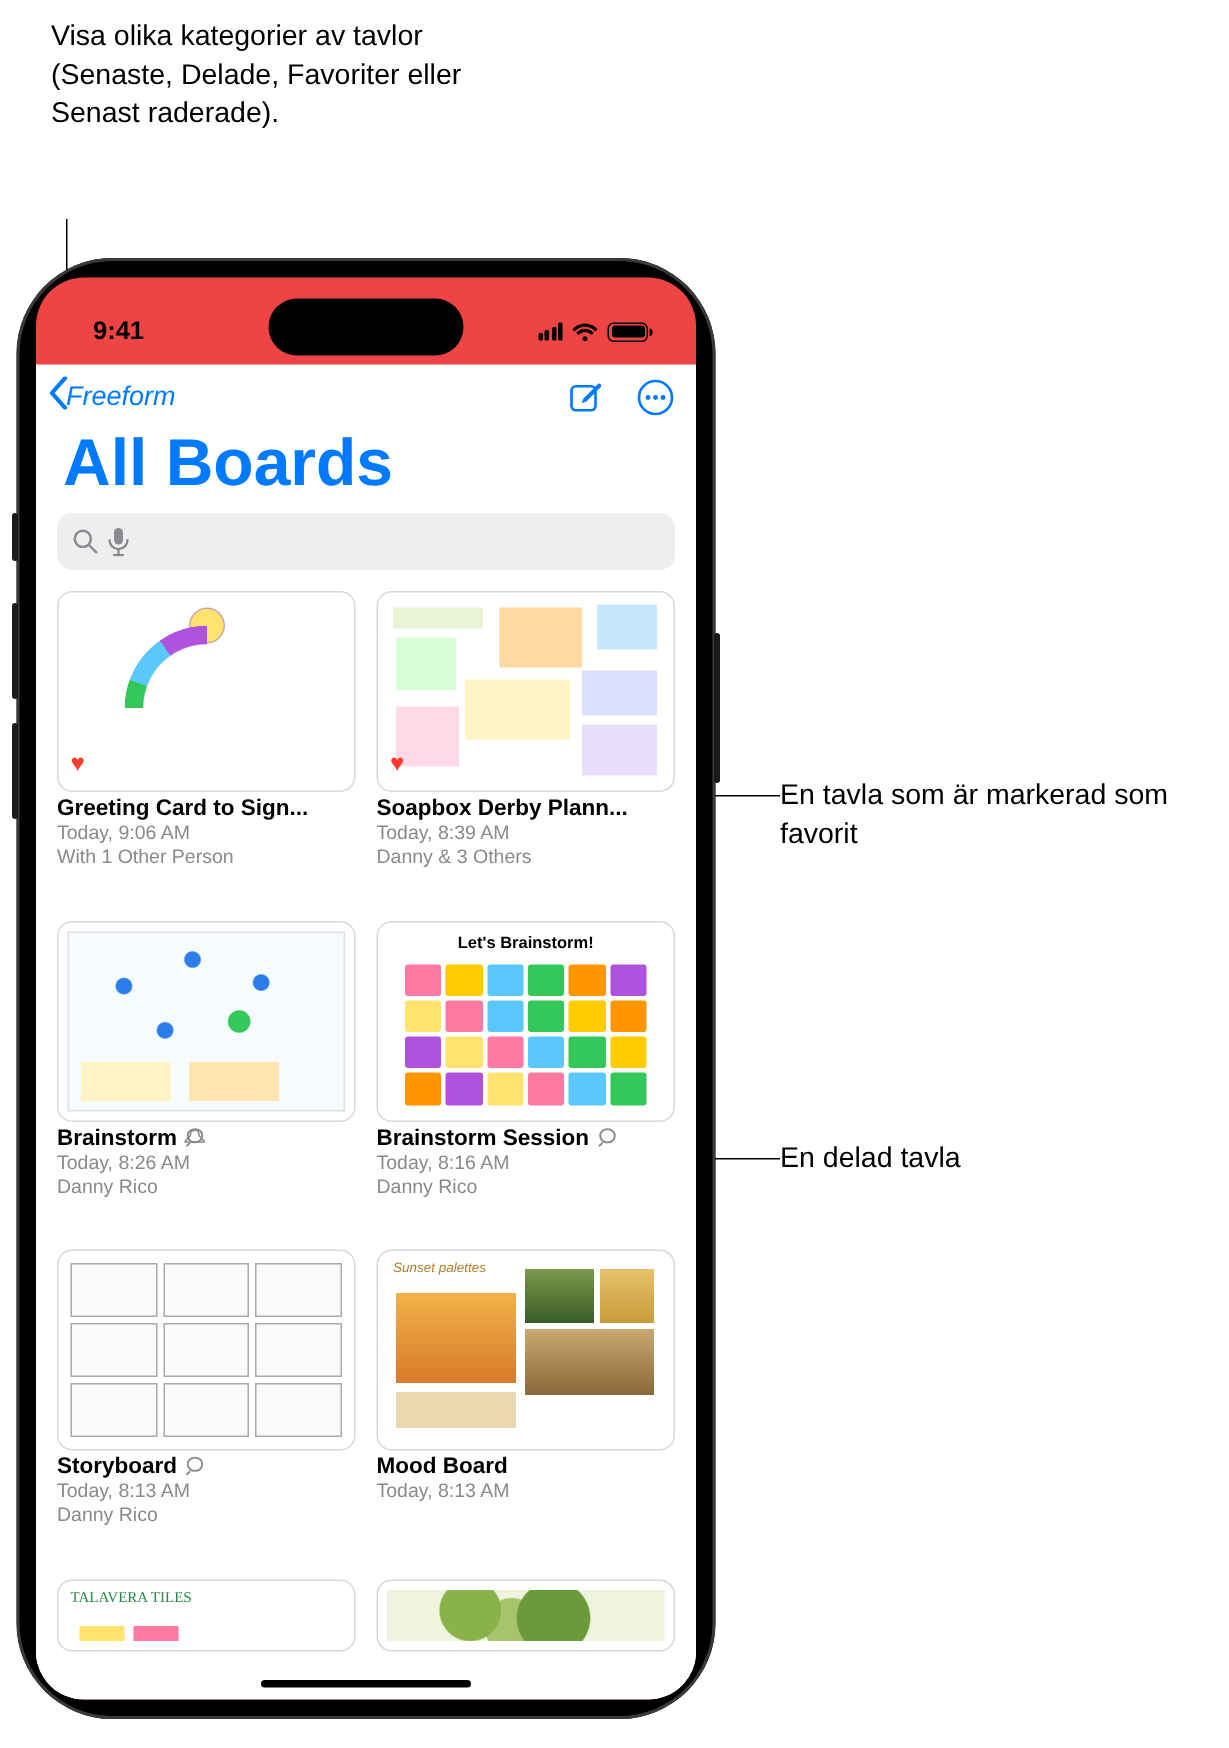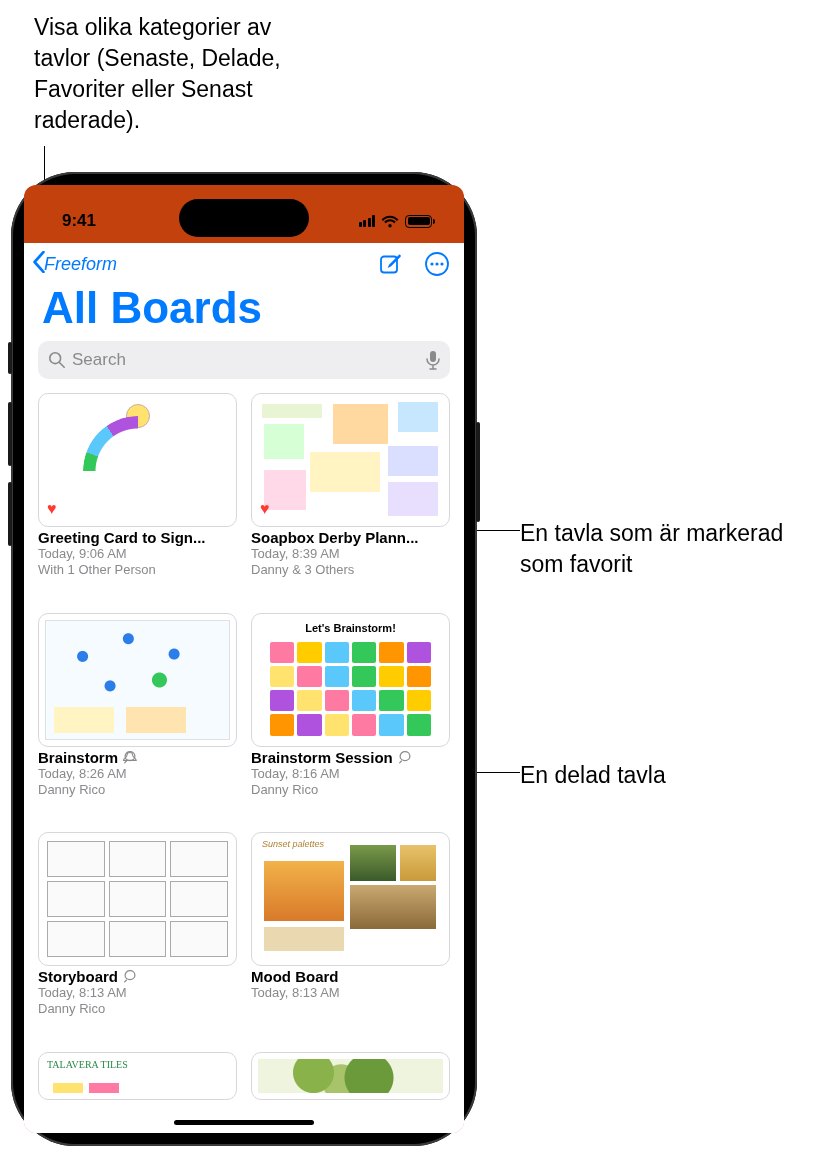--- a/index.html
+++ b/index.html
@@ -8,21 +8,21 @@
     background: #fff;
     width: 819px;
     height: 1165px;
     position: relative;
     overflow: hidden;
   }
 
   
   .callout {
     position: absolute;
-    font-size: 23px;
+    font-size: 19px;
     color: #000;
     line-height: 1.35;
     max-width: 280px;
   }
   .callout-line {
     position: absolute;
     background: #000;
   }
 
   
@@ -43,22 +43,22 @@
     border-radius: 2px;
   }
   .btn-left-1 { left: -3px; top: 170px; width: 4px; height: 32px; }
   .btn-left-2 { left: -3px; top: 230px; width: 4px; height: 64px; }
   .btn-left-3 { left: -3px; top: 310px; width: 4px; height: 64px; }
   .btn-right  { right: -3px; top: 250px; width: 4px; height: 100px; }
 
   .screen {
     width: 100%;
     height: 100%;
-    background: #c2410c;
-    border-radius: 12px;
+    background: #ef4444;
+    border-radius: 32px;
     position: relative;
     overflow: hidden;
   }
 
   .dynamic-island {
     position: absolute;
     top: 14px;
     left: 50%;
     transform: translateX(-50%);
     width: 130px;
@@ -325,21 +325,20 @@
       <div class="header">
         <h1>All Boards</h1>
       </div>
 
       <div class="search-wrap">
         <div class="search-field">
           <svg class="mag" width="18" height="18" viewBox="0 0 20 20">
               <circle cx="8" cy="8" r="6" stroke="#8a8a8e" stroke-width="1.8" fill="none"></circle>
               <line x1="13" y1="13" x2="18" y2="18" stroke="#8a8a8e" stroke-width="1.8" stroke-linecap="round"></line>
             </svg>
-          <span class="ph">Search</span>
           <svg class="mic" width="14" height="20" viewBox="0 0 14 20">
               <rect x="4" y="1" width="6" height="11" rx="3" fill="#8a8a8e"></rect>
               <path d="M1 9a6 6 0 0 0 12 0M7 15v4M4 19h6" stroke="#8a8a8e" stroke-width="1.5" fill="none" stroke-linecap="round"></path>
             </svg>
         </div>
       </div>
 
       <div class="scroll">
         <div class="grid">
 

